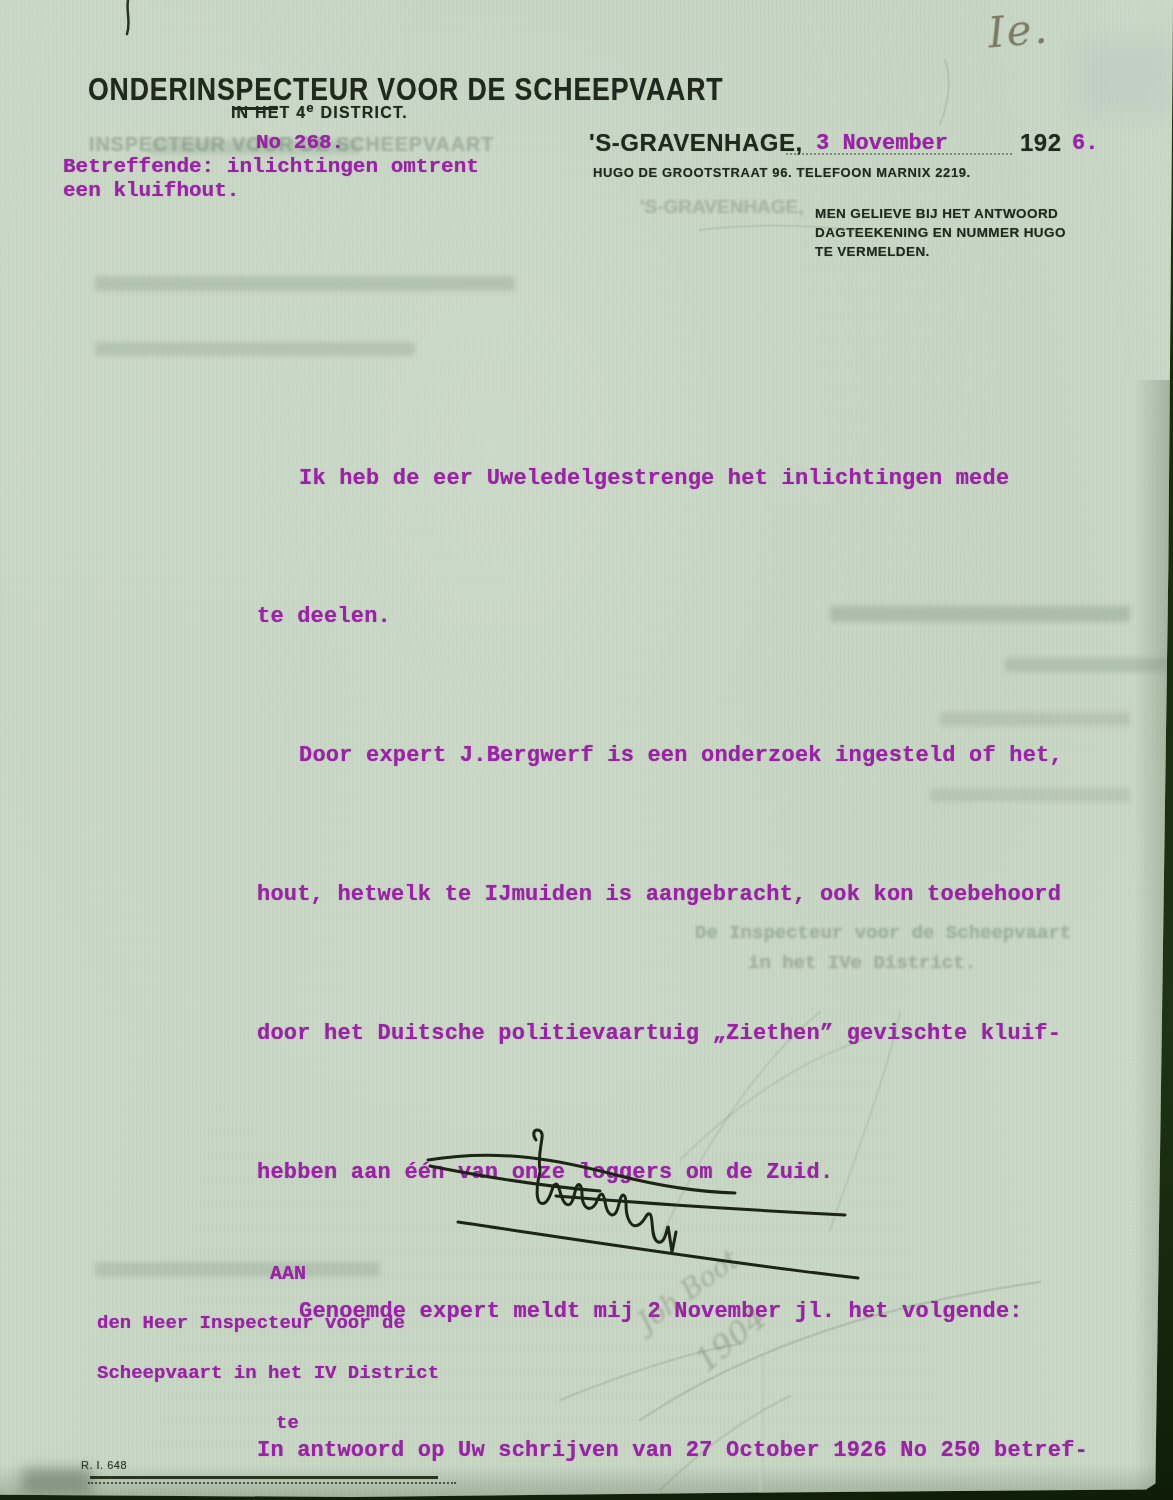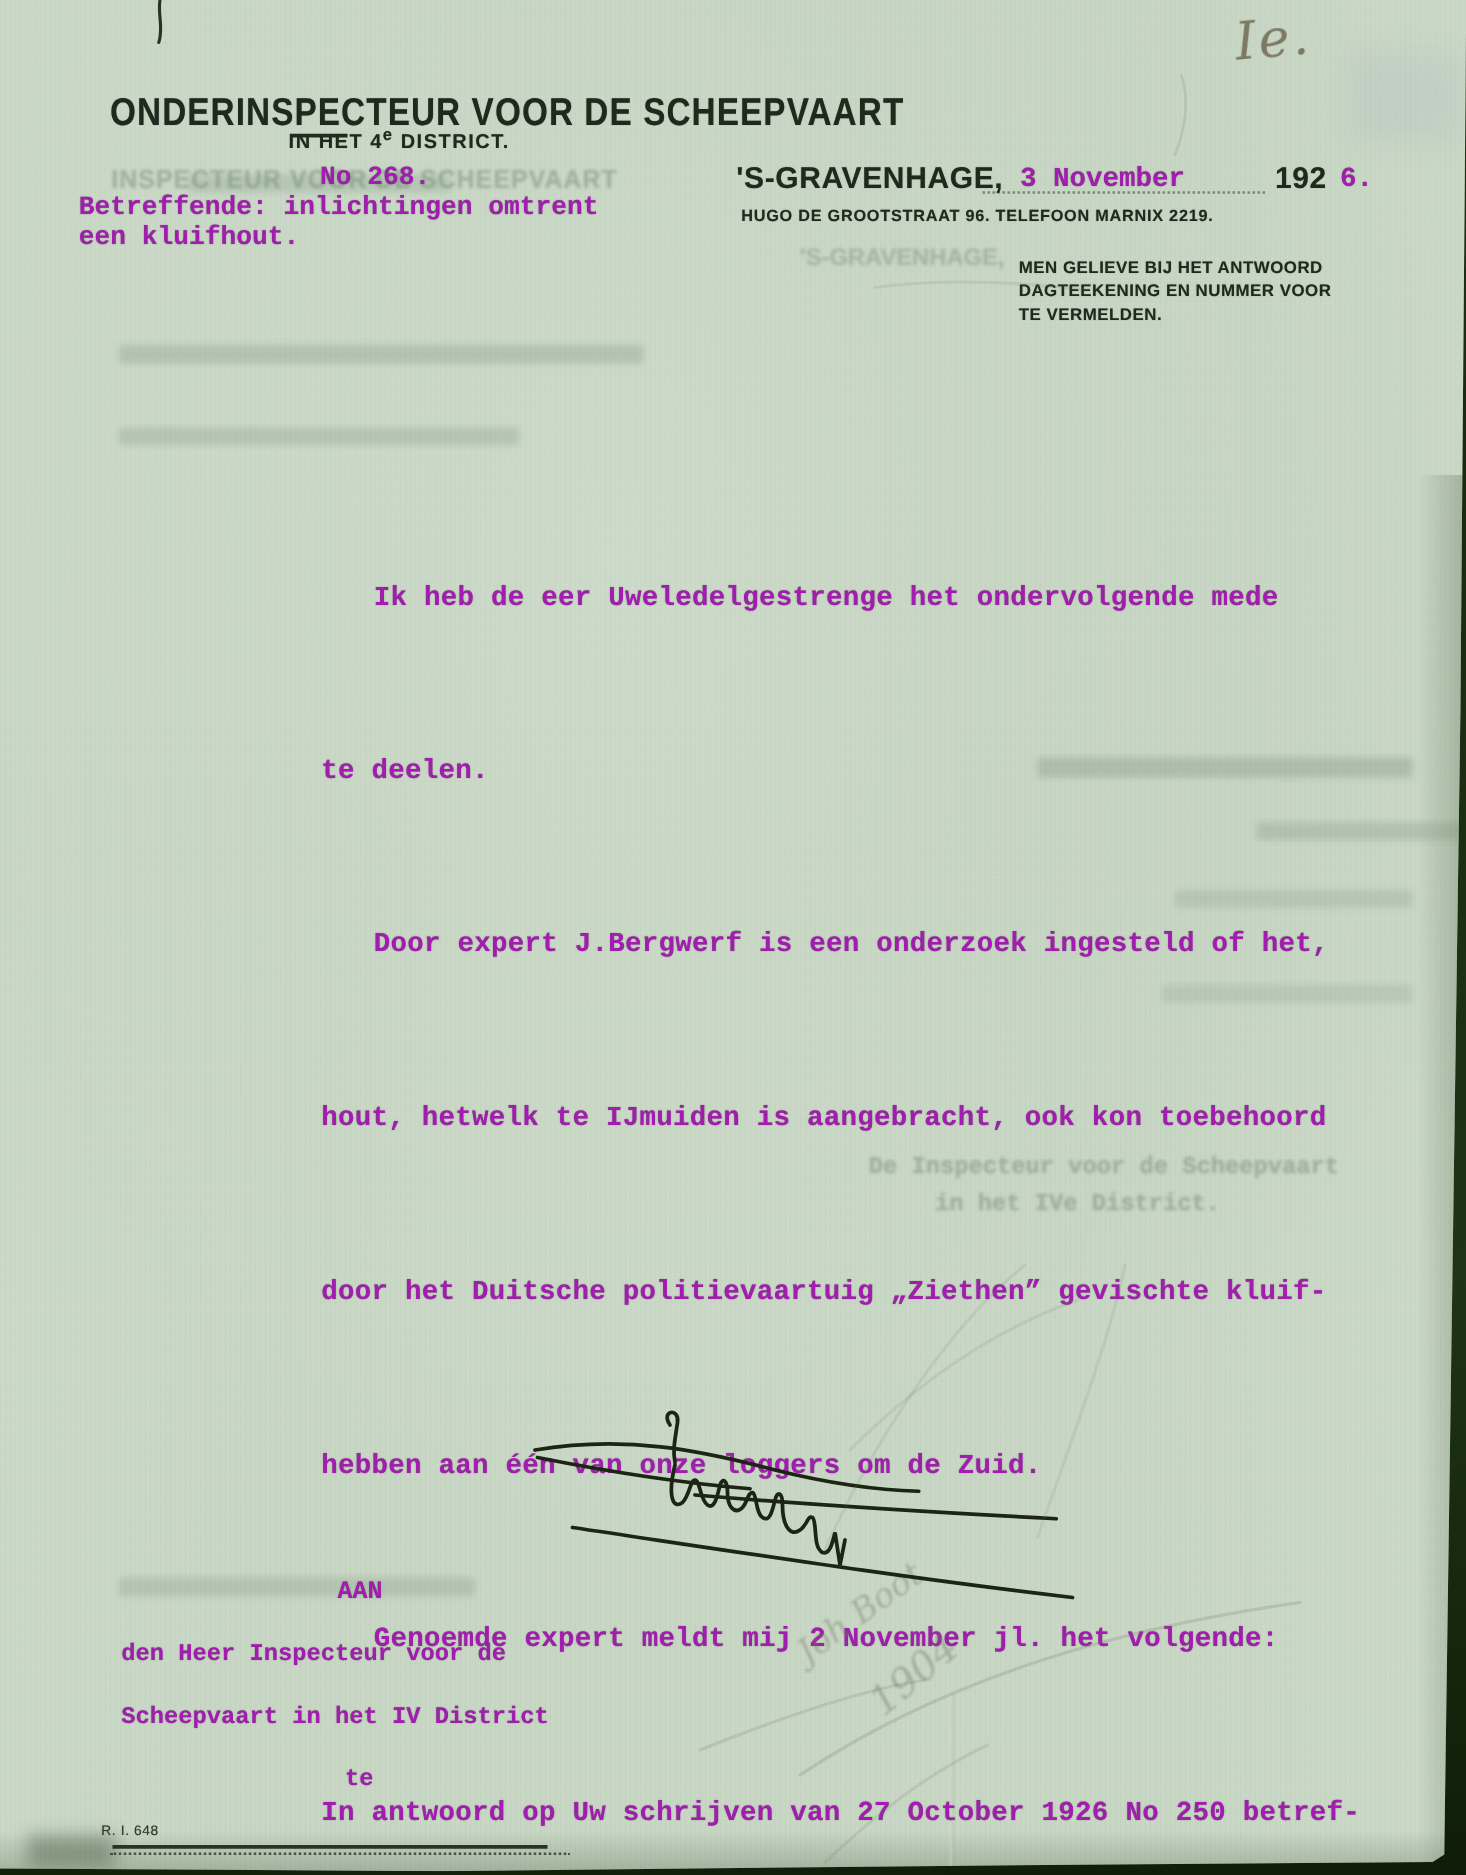--- a/index.html
+++ b/index.html
@@ -109,27 +109,27 @@
     <div class="abs type ref-subject" style="left:63px;top:155px;">Betreffende: inlichtingen omtrent</div>
     <div class="abs type ref-subject" style="left:63px;top:179px;">een kluifhout.</div>
 
     <div class="dotted-leader" style="left:786px;top:152px;width:226px;"></div>
     <div class="abs print city" style="left:589px;top:129px;">'S-GRAVENHAGE,</div>
     <div class="abs type" style="left:816px;top:131px;font-size:22px;">3 November</div>
     <div class="abs print city" style="left:1020px;top:129px;">192</div>
     <div class="abs type" style="left:1072px;top:131px;font-size:22px;">6.</div>
     <div class="abs print addr" style="left:593px;top:165px;">HUGO DE GROOTSTRAAT 96. TELEFOON MARNIX 2219.</div>
     <div class="abs print notice" style="left:815px;top:204px;">MEN GELIEVE BIJ HET ANTWOORD</div>
-    <div class="abs print notice" style="left:815px;top:223px;">DAGTEEKENING EN NUMMER VOOR</div>
+    <div class="abs print notice" style="left:815px;top:223px;">DAGTEEKENING EN NUMMER HUGO</div>
     <div class="abs print notice" style="left:815px;top:242px;">TE VERMELDEN.</div>
 
     <div class="abs pencil ie-note" style="left:988px;top:6px;">Ie.</div>
 
     <div class="abs type body-block">
-      <div class="indent">Ik heb de eer Uweledelgestrenge het ondervolgende mede</div>
+      <div class="indent">Ik heb de eer Uweledelgestrenge het inlichtingen mede</div>
       <div>te deelen.</div>
       <div class="indent">Door expert J.Bergwerf is een onderzoek ingesteld of het,</div>
       <div>hout, hetwelk te IJmuiden is aangebracht, ook kon toebehoord</div>
       <div>door het Duitsche politievaartuig „Ziethen” gevischte kluif-</div>
       <div>hebben aan één van onze loggers om de Zuid.</div>
       <div class="indent">Genoemde expert meldt mij 2 November jl. het volgende:</div>
       <div>In antwoord op Uw schrijven van 27 October 1926 No 250 betref-</div>
       
       
       

